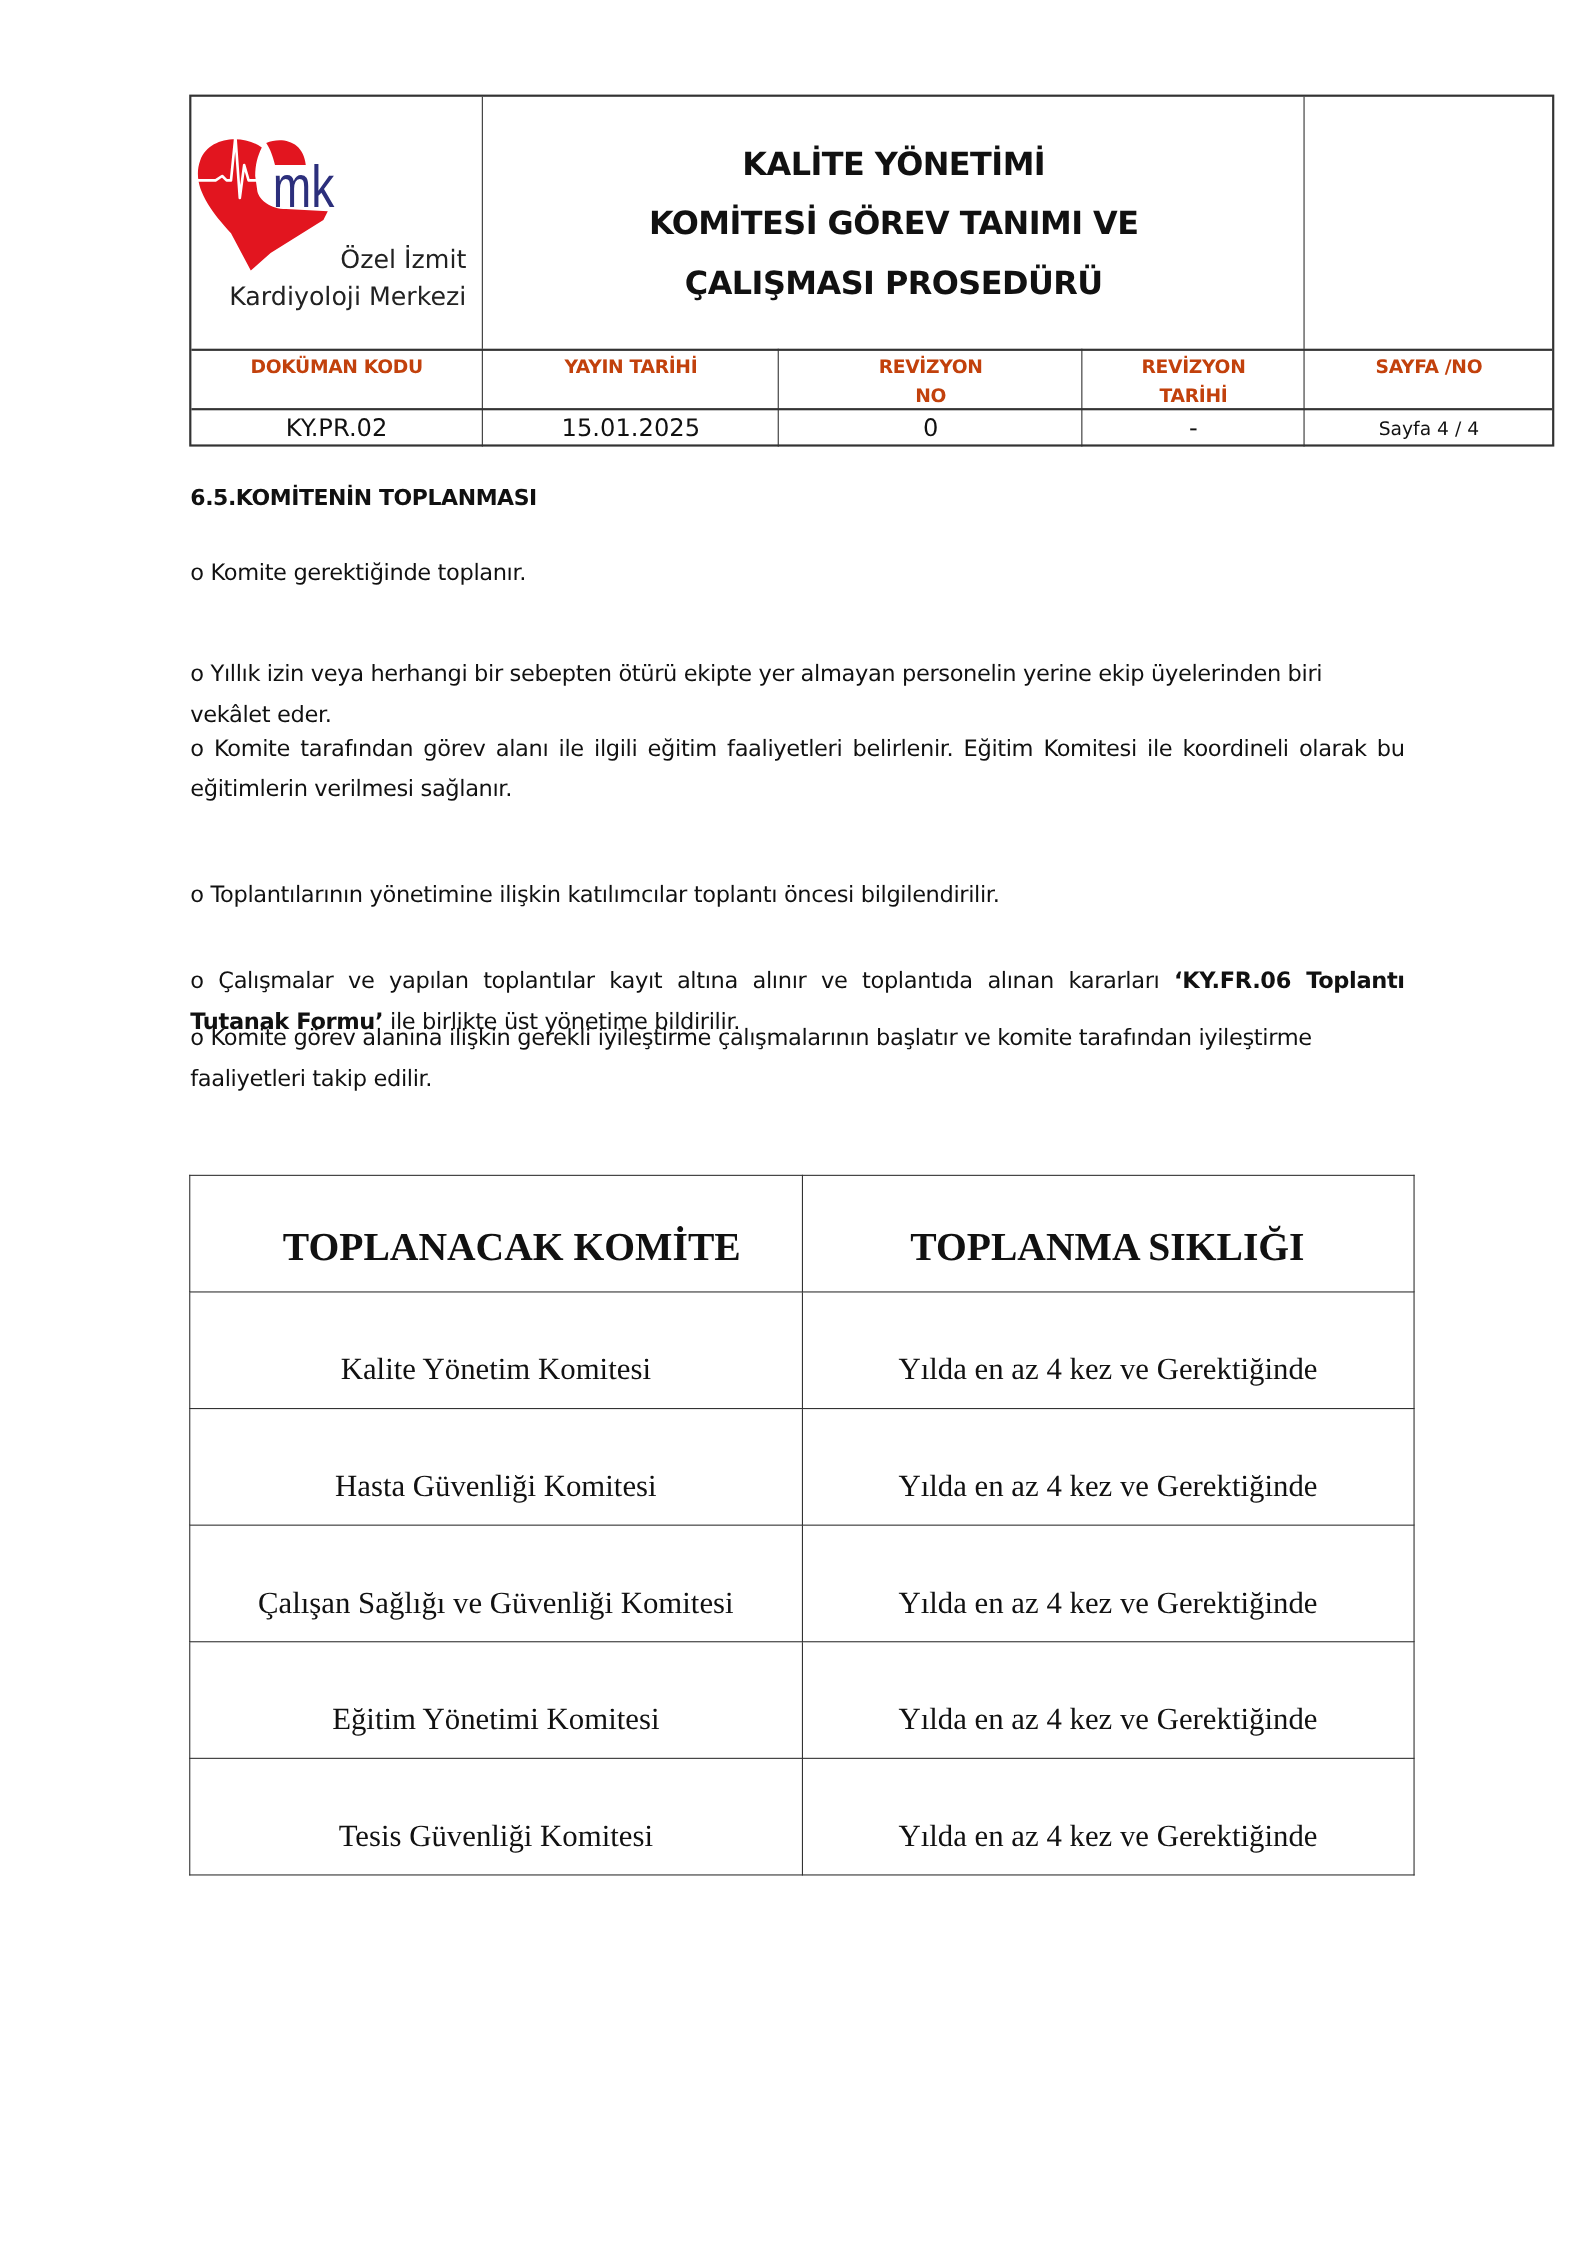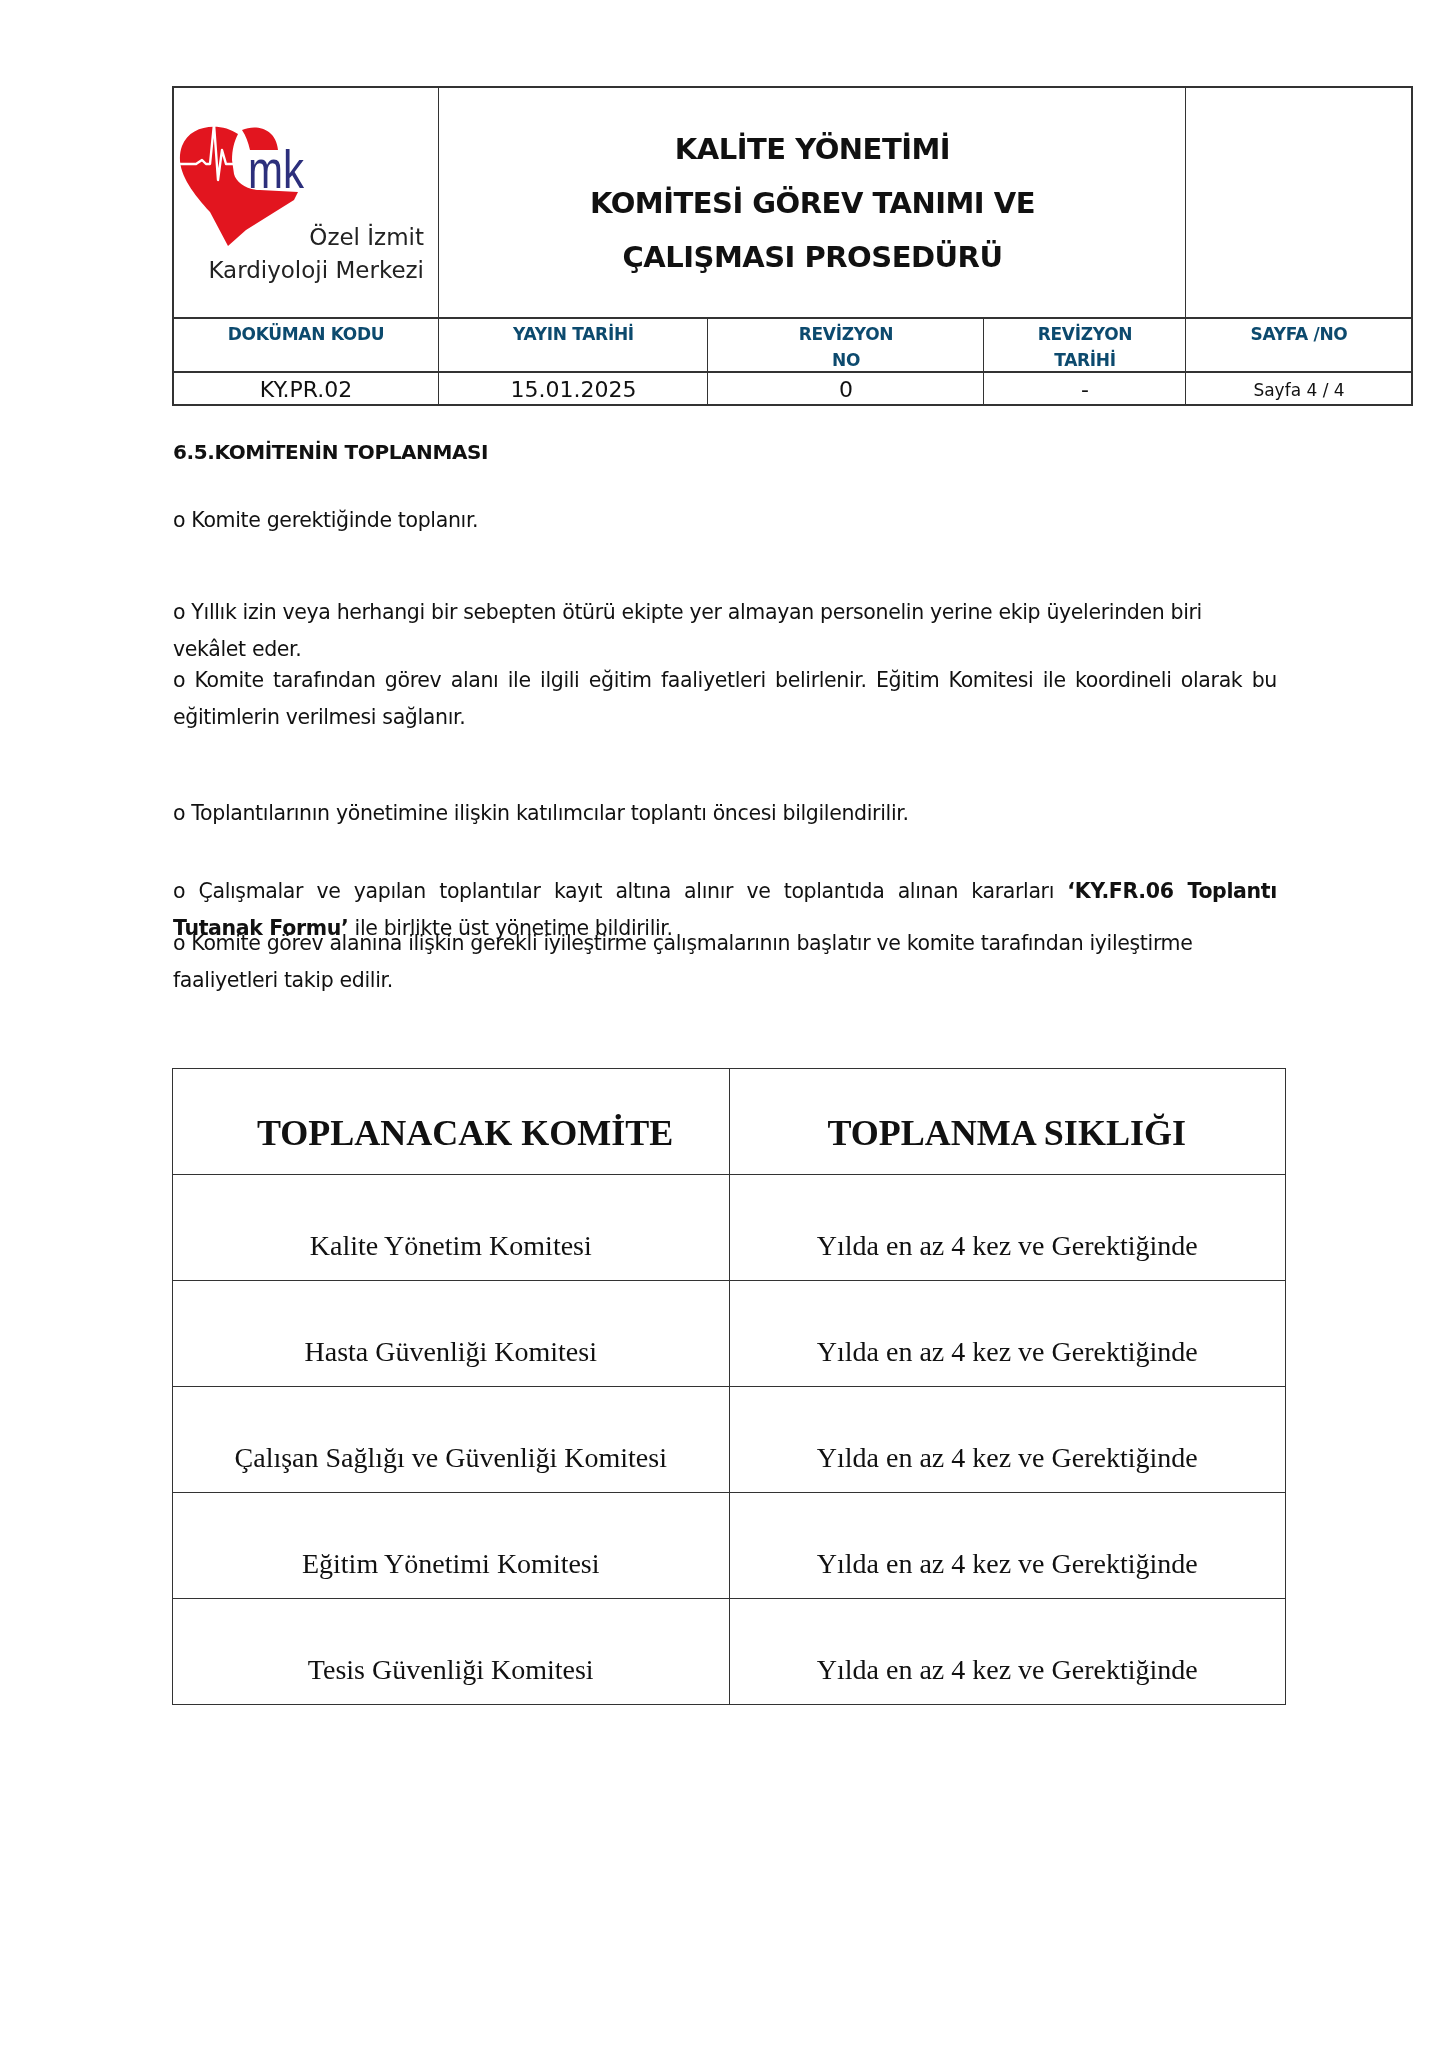--- a/index.html
+++ b/index.html
@@ -19,21 +19,21 @@
   .org-name.l1 { top: 133px; }
   .org-name.l2 { top: 166px; }
 
   .title-cell { position: absolute; left: 266px; top: 0; width: 745px; height: 229px;
                 display: flex; flex-direction: column; justify-content: center; align-items: center; text-align: center; }
   .title-line { font-family: "DejaVu Sans", sans-serif; font-weight: bold; font-size: 29px;
                 line-height: 54px; letter-spacing: -0.5px; color: #111; white-space: nowrap; }
 
   .lbl { position: absolute; top: 231px; height: 54px; text-align: center;
          font-family: "DejaVu Sans", sans-serif; font-weight: bold; font-size: 17px; line-height: 26px;
-         padding-top: 2px; box-sizing: border-box; letter-spacing: -0.3px; color: #0c4a6e; }
+         padding-top: 2px; box-sizing: border-box; letter-spacing: -0.3px; color: #c2410c; }
   .val { position: absolute; top: 286px; height: 32px; text-align: center;
          font-family: "DejaVu Sans", sans-serif; font-size: 22px; line-height: 32px; color: #111; }
   .val.small { font-size: 17px; }
 
   
   .section-title { position: absolute; left: 173px; top: 440px; font-family: "DejaVu Sans", sans-serif;
                    font-weight: bold; font-size: 20px; letter-spacing: -0.4px; color: #111; }
   .para { position: absolute; left: 173px; width: 1104px; font-family: "DejaVu Sans", sans-serif;
           font-size: 20.5px; line-height: 37px; color: #111; letter-spacing: -0.35px; }
   .para.just { text-align: justify; text-align-last: left; }

